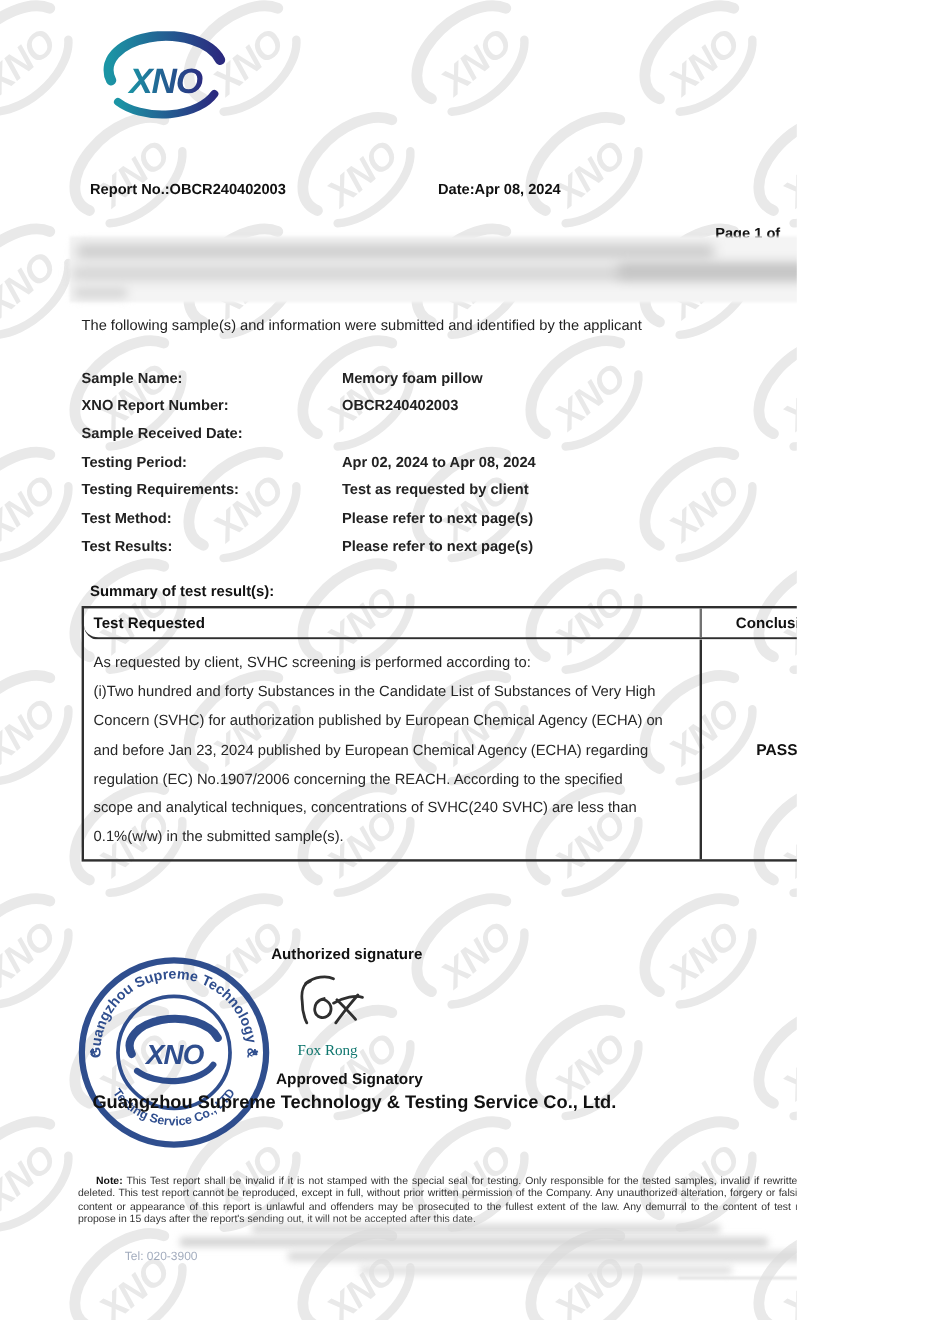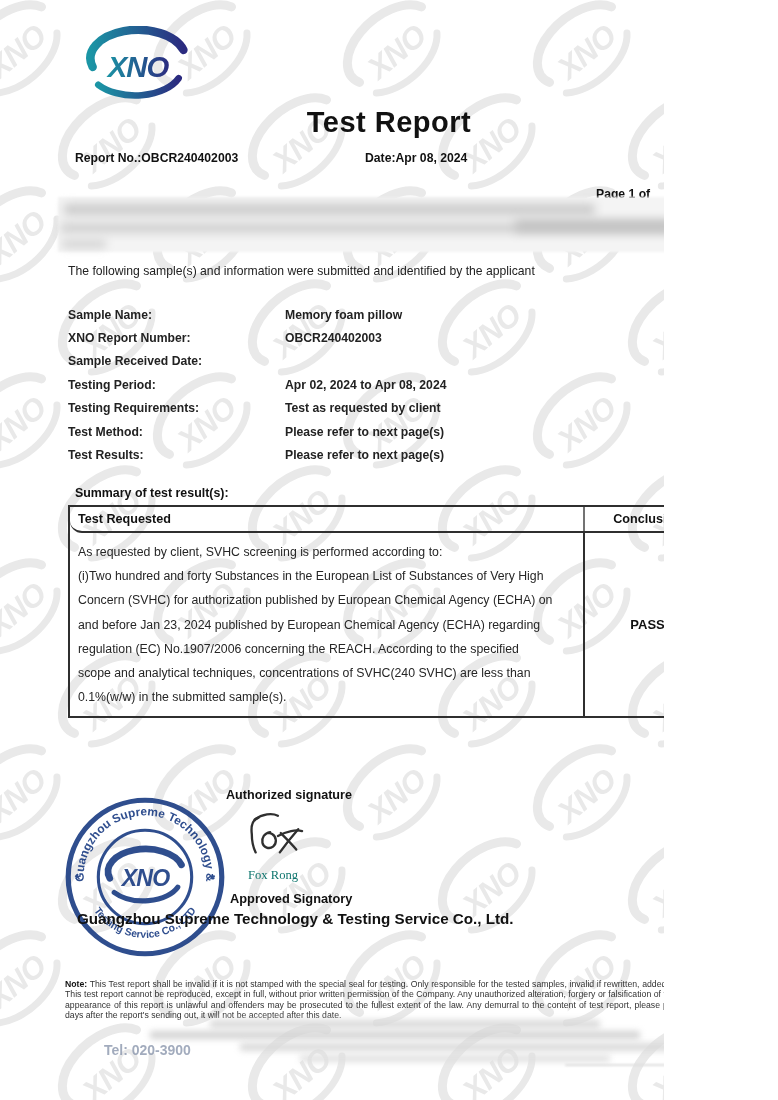--- a/index.html
+++ b/index.html
@@ -42,28 +42,28 @@
   
   .auth-sig{position:absolute;left:226px;top:788px;font-size:12.6px;font-weight:bold;color:#111;z-index:6;}
   .sig-svg{position:absolute;left:246px;top:810px;width:58px;height:50px;z-index:6;}
   .sig-name{position:absolute;left:248px;top:868px;font-size:12.6px;color:#0f766e;z-index:6;font-family:Liberation Serif, serif;}
   .sig-role{position:absolute;left:230px;top:891px;font-size:12.8px;font-weight:bold;color:#111;z-index:6;}
   .company{position:absolute;left:77px;top:910px;font-size:15.2px;font-weight:bold;color:#111;z-index:6;white-space:nowrap;}
   .stamp{position:absolute;left:62px;top:793px;width:166px;height:168px;z-index:5;opacity:0.92;}
   
   .note{position:absolute;left:65px;top:970px;width:652px;font-size:8.7px;line-height:10.4px;
         color:#333;text-align:justify;z-index:2;}
-  .note b{color:#111;}
+  .note b{color:#111;margin-left:15px;}
   .fade-line{position:absolute;background:#dadada;filter:blur(3px);z-index:2;border-radius:2px;}
   .fl1{left:210px;top:1020px;width:390px;height:8px;}
   .fl2{left:150px;top:1031px;width:490px;height:8px;background:#d4d4d4;}
   .fl3{left:240px;top:1043px;width:460px;height:8px;}
   .fl4{left:300px;top:1055px;width:310px;height:7px;background:#e0e0e0;}
   .fl5{left:565px;top:1064px;width:175px;height:2px;background:#dfdfdf;filter:blur(1px);}
-  .tel{position:absolute;left:104px;top:1042px;font-size:14px;color:#8b97ad;opacity:0.8;z-index:2;font-weight:bold;}
+  .tel{position:absolute;left:104px;top:1042px;font-size:10px;color:#8b97ad;opacity:0.8;z-index:2;}
 </style>
 </head>
 <body>
 
 <div class="page">
 
   <svg id="wm-layer" xmlns="http://www.w3.org/2000/svg">
     <defs>
       <g id="logo-shape">
         <path d="M7 42 A50 30 0 0 1 103 24" fill="none" stroke="currentColor" stroke-width="9" stroke-linecap="round"></path>
@@ -138,21 +138,20 @@
       <linearGradient id="lg" x1="0" y1="0" x2="1" y2="0">
         <stop offset="0" stop-color="#1b95a5"></stop>
         <stop offset="1" stop-color="#2b2a7f"></stop>
       </linearGradient>
     </defs>
     <path d="M7 42 A50 30 0 0 1 103 24" fill="none" stroke="url(#lg)" stroke-width="9" stroke-linecap="round"></path>
     <path d="M13 61 A50 30 0 0 0 98 54" fill="none" stroke="url(#lg)" stroke-width="7" stroke-linecap="round"></path>
     <text x="55" y="53" text-anchor="middle" font-size="31" font-weight="bold" font-style="italic" letter-spacing="-1" fill="url(#lg)" font-family="Liberation Sans, sans-serif">XNO</text>
   </svg>
 
-  <div class="title">Test Report</div>
   <div class="hdr hdr-report">Report No.:OBCR240402003</div>
   <div class="hdr hdr-date">Date:Apr 08, 2024</div>
   <div class="hdr hdr-page">Page 1 of 19</div>
 
   <div class="redacted">
     <div class="rs1"></div>
     <div class="rs2"></div>
     <div class="rs3"></div>
     <div class="rs4"></div>
   </div>
@@ -191,21 +190,21 @@
 
   <div class="sum-head">Summary of test result(s):</div>
   <div class="table">
     <div class="thead">
       <div class="th1">Test Requested</div>
       <div class="th2">Conclusion</div>
     </div>
     <div class="tbody">
       <div class="td1">
         <div>As requested by client, SVHC screening is performed according to:</div>
-        <div>(i)Two hundred and forty Substances in the European List of Substances of Very High</div>
+        <div>(i)Two hundred and forty Substances in the Candidate List of Substances of Very High</div>
         <div>Concern (SVHC) for authorization published by European Chemical Agency (ECHA) on</div>
         <div>and before Jan 23, 2024 published by European Chemical Agency (ECHA) regarding</div>
         <div>regulation (EC) No.1907/2006 concerning the REACH. According to the specified</div>
         <div>scope and analytical techniques, concentrations of SVHC(240 SVHC) are less than</div>
         <div>0.1%(w/w) in the submitted sample(s).</div>
       </div>
       <div class="td2">PASS</div>
     </div>
   </div>
 

